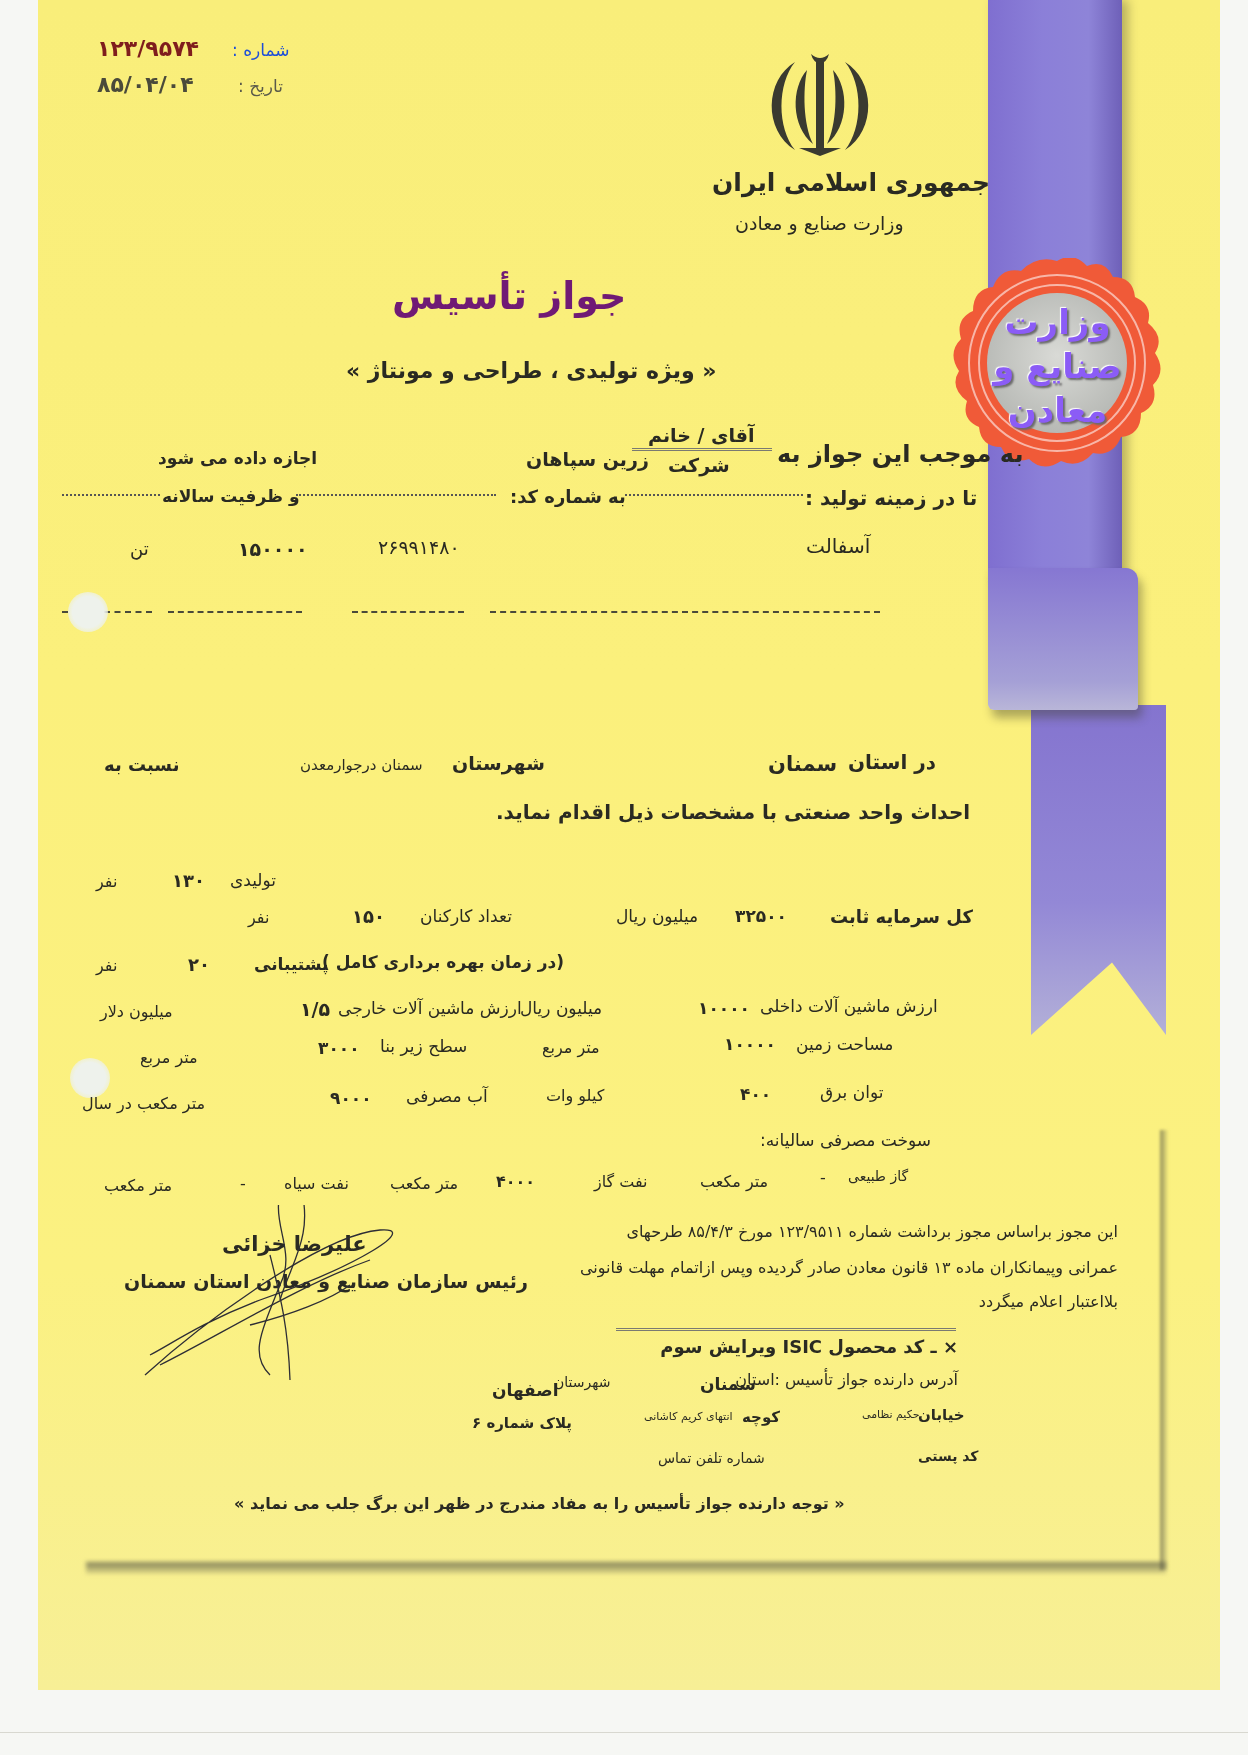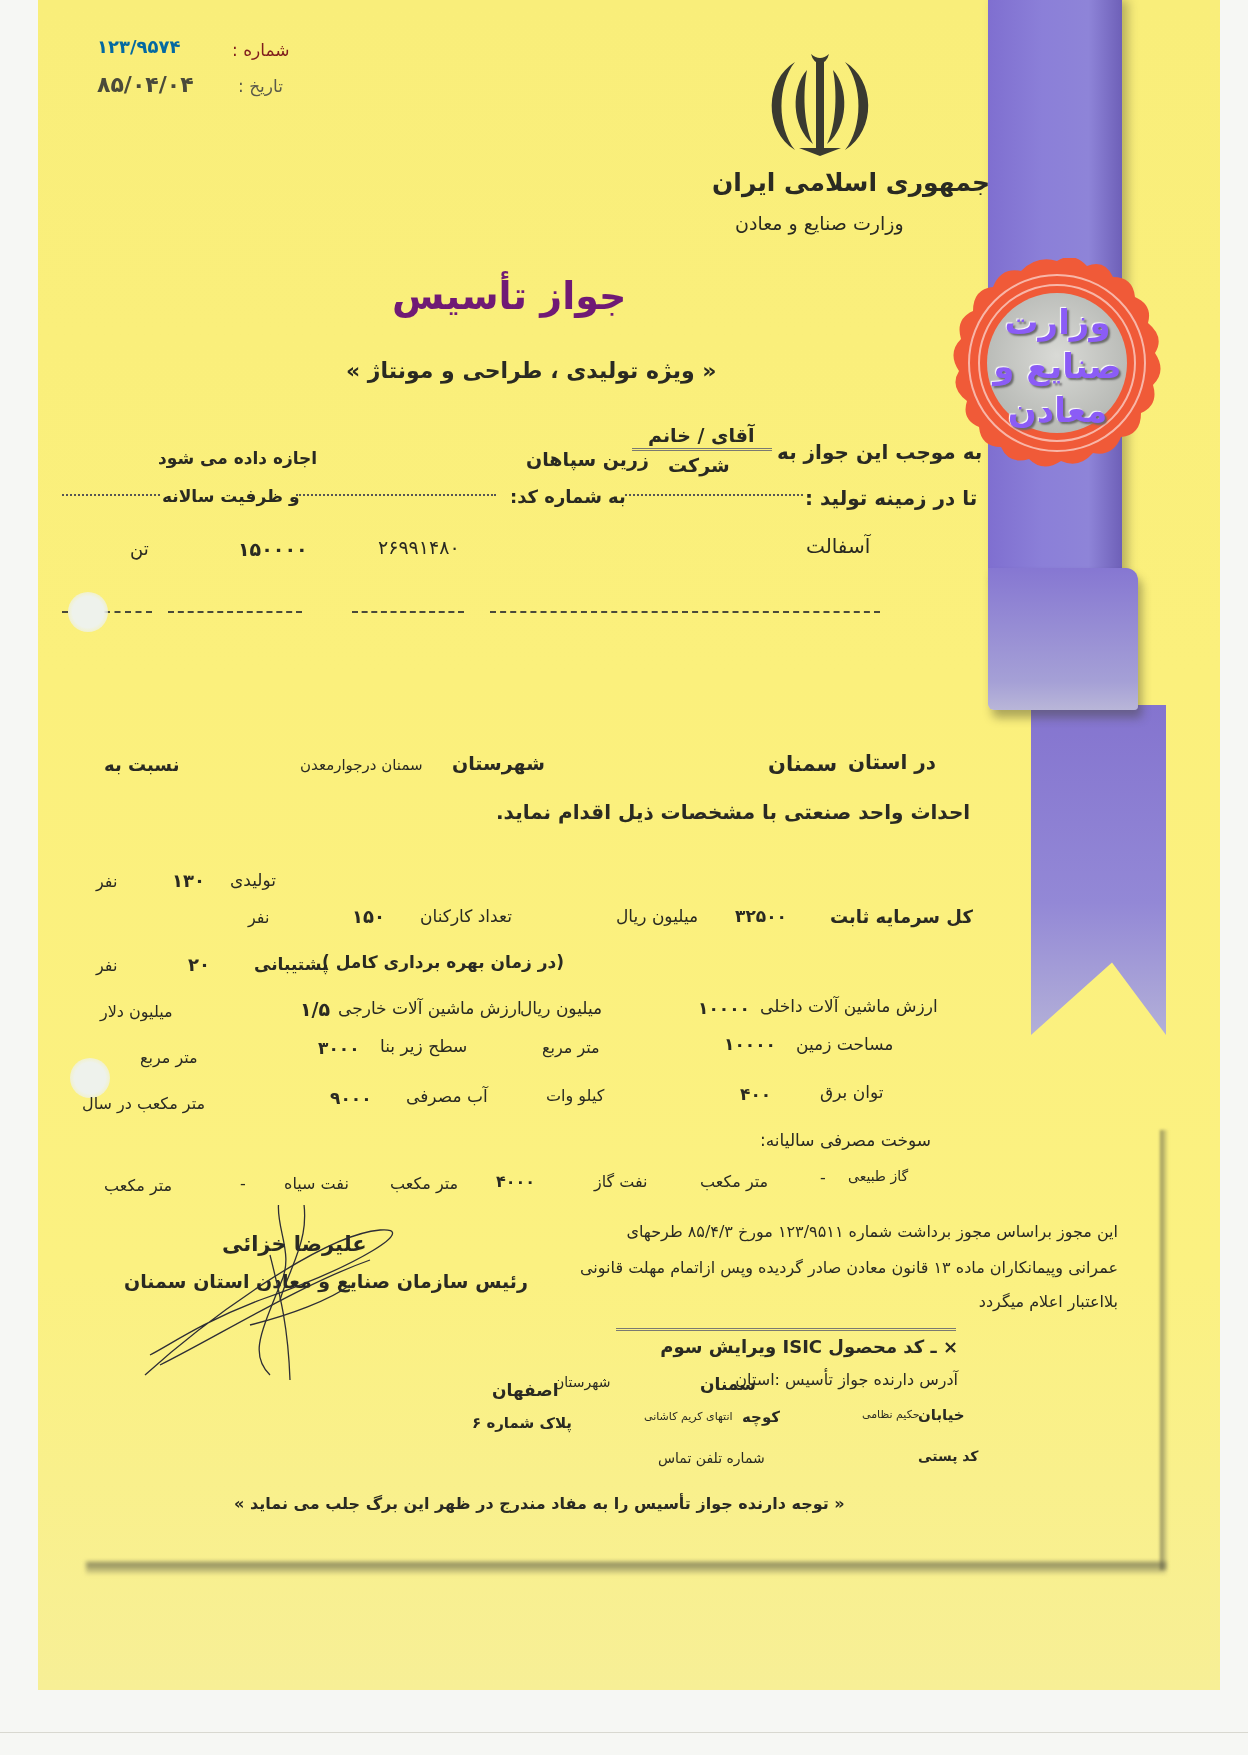--- a/index.html
+++ b/index.html
@@ -97,43 +97,43 @@
     <circle r="78" fill="none" stroke="#f8b6a8" stroke-width="2"></circle>
     <circle r="70" fill="url(#sg)"></circle>
   </g>
 </svg>
 <div class="seal-text">
   <div>وزارت</div>
   <div>صنایع و</div>
   <div>معادن</div>
 </div>
 
-<div class="abs" style="left:232px; top:40px; font-size:17px; color:#7f1d1d;">شماره :</div>
-<div class="abs b" style="left:97px; top:36px; font-size:18px; color:#0369a1; direction:ltr;">۱۲۳/۹۵۷۴</div>
+<div class="abs" style="left:232px; top:40px; font-size:17px; color:#1d4ed8;">شماره :</div>
+<div class="abs b" style="left:97px; top:36px; font-size:22px; color:#7f1d1d; direction:ltr;">۱۲۳/۹۵۷۴</div>
 <div class="abs" style="left:238px; top:76px; font-size:17px; color:#5a5a4a;">تاریخ :</div>
 <div class="abs b" style="left:97px; top:72px; font-size:22px; color:#4a4a3a; direction:ltr;">۸۵/۰۴/۰۴</div>
 
 <svg class="emblem" viewBox="0 0 130 110">
   <g fill="#3a3a30">
     <path d="M40,12 C10,30 8,80 40,100 C22,78 22,34 40,12 Z"></path>
     <path d="M90,12 C120,30 122,80 90,100 C108,78 108,34 90,12 Z"></path>
     <path d="M52,20 C36,38 36,76 58,94 C48,74 48,40 52,20 Z"></path>
     <path d="M78,20 C94,38 94,76 72,94 C82,74 82,40 78,20 Z"></path>
     <rect x="61" y="12" width="8" height="88"></rect>
     <path d="M56,4 Q65,12 74,4 Q72,12 65,14 Q58,12 56,4 Z"></path>
     <path d="M44,98 L86,98 L65,106 Z"></path>
   </g>
 </svg>
 <div class="abs b" style="left:712px; top:168px; font-size:25px;">جمهوری اسلامی ایران</div>
 <div class="abs" style="left:735px; top:212px; font-size:19px;">وزارت صنایع و معادن</div>
 
 <div class="abs b" style="left:392px; top:274px; font-size:38px; color:#701a75;">جواز تأسیس</div>
 <div class="abs b" style="left:346px; top:334px; font-size:22px;margin-top:24px;">« ویژه تولیدی ، طراحی و مونتاژ »</div>
 
-<div class="abs b" style="left:777px; top:440px; font-size:20px;">به موجب این جواز به</div>
+<div class="abs b" style="left:777px; top:440px; font-size:24px;">به موجب این جواز به</div>
 <div class="abs b" style="left:648px; top:424px; font-size:19px;">آقای / خانم</div>
 <div class="line" style="left:632px; top:448px; width:140px;"></div>
 <div class="abs b" style="left:668px; top:454px; font-size:19px;">شرکت</div>
 <div class="abs b" style="left:526px; top:448px; font-size:19px;">زرین سپاهان</div>
 <div class="abs b" style="left:158px; top:448px; font-size:17px;">اجازه داده می شود</div>
 
 <div class="abs b" style="left:805px; top:486px; font-size:20px;">تا در زمینه تولید :</div>
 <div class="abs" style="left:625px; top:494px; width:178px; border-bottom:2px dotted #555;"></div>
 <div class="abs b" style="left:510px; top:486px; font-size:18px;">به شماره کد:</div>
 <div class="abs" style="left:296px; top:494px; width:200px; border-bottom:2px dotted #555;"></div>

